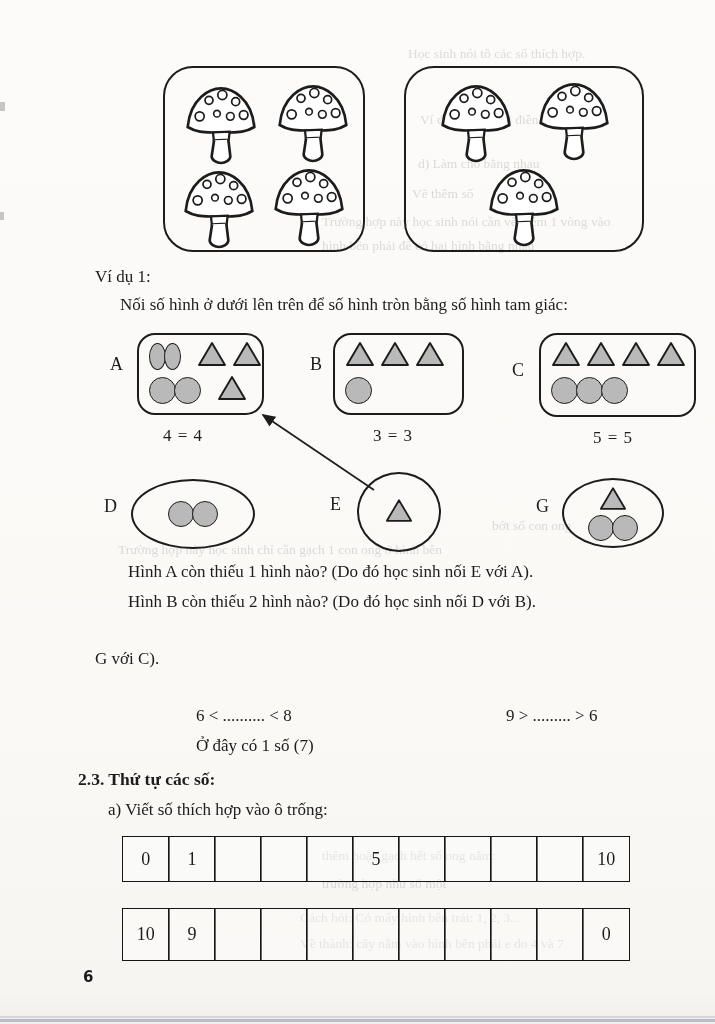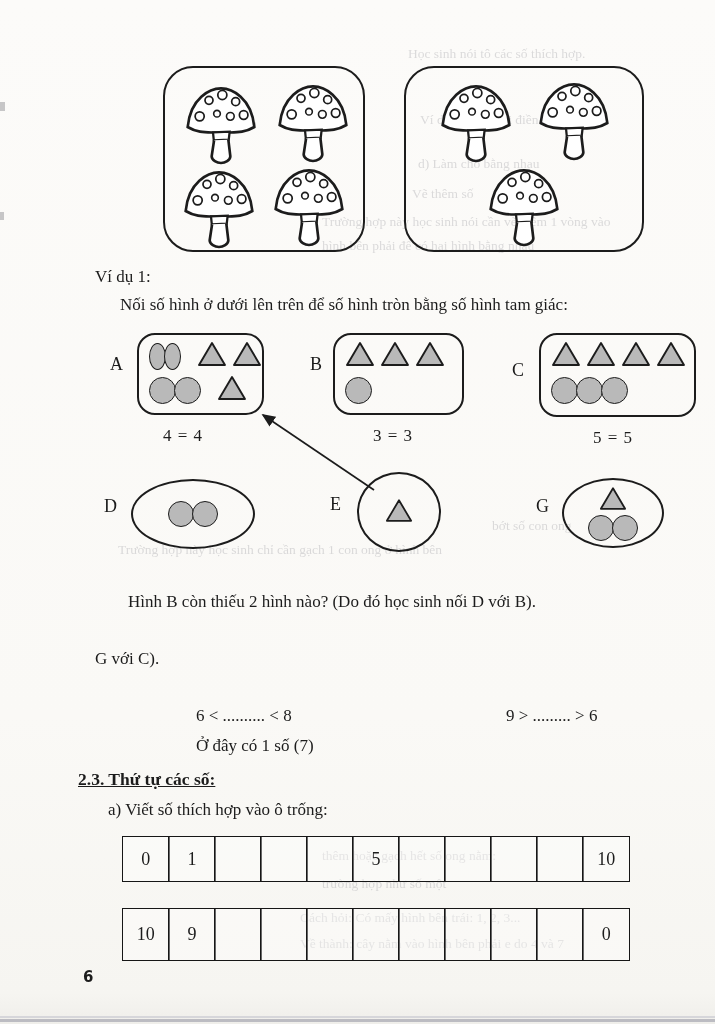--- a/index.html
+++ b/index.html
@@ -261,28 +261,29 @@
 
   <svg class="abs" style="left:250px;top:402px;" width="180" height="110">
     <defs>
       <marker id="ah" markerWidth="9" markerHeight="8" refX="7" refY="3.5" orient="auto">
         <path d="M0,0 L8,3.5 L0,7 Z" fill="#1c1c1c"></path>
       </marker>
     </defs>
     <line x1="124" y1="88" x2="13" y2="13" stroke="#1c1c1c" stroke-width="1.7" marker-end="url(#ah)"></line>
   </svg>
 
+  <div class="abs txt" style="left:128px;top:561px;">Hình A còn thiếu 1 hình nào? (Do đó học sinh nối E với A).</div>
   <div class="abs txt" style="left:128px;top:591px;">Hình B còn thiếu 2 hình nào? (Do đó học sinh nối D với B).</div>
   <div class="abs txt" style="left:95px;top:648px;">G với C).</div>
 
   <div class="abs txt" style="left:196px;top:705px;">6 &lt; .......... &lt; 8</div>
   <div class="abs txt" style="left:506px;top:705px;">9 &gt; ......... &gt; 6</div>
   <div class="abs txt" style="left:196px;top:735px;">Ở đây có 1 số (7)</div>
 
-  <div class="abs txt bold" style="left:78px;top:768px;font-size:17.5px;text-decoration:underline;">2.3. Thứ tự các số:</div>
+  <div class="abs txt bold" style="left:78px;top:768px;font-size:17.5px;">2.3. Thứ tự các số:</div>
   <div class="abs txt" style="left:108px;top:799px;">a) Viết số thích hợp vào ô trống:</div>
 
   <div id="grids">
       <div class="grid-row" style="left: 122px; top: 836px; width: 508px; height: 46px;">
         <div class="grid-cell" style="flex: 1 1 0px;">0</div>
         <div class="grid-cell" style="flex: 1 1 0px;">1</div>
         <div class="grid-cell" style="flex: 1 1 0px;"></div>
         <div class="grid-cell" style="flex: 1 1 0px;"></div>
         <div class="grid-cell" style="flex: 1 1 0px;"></div>
         <div class="grid-cell" style="flex: 1 1 0px;">5</div>

